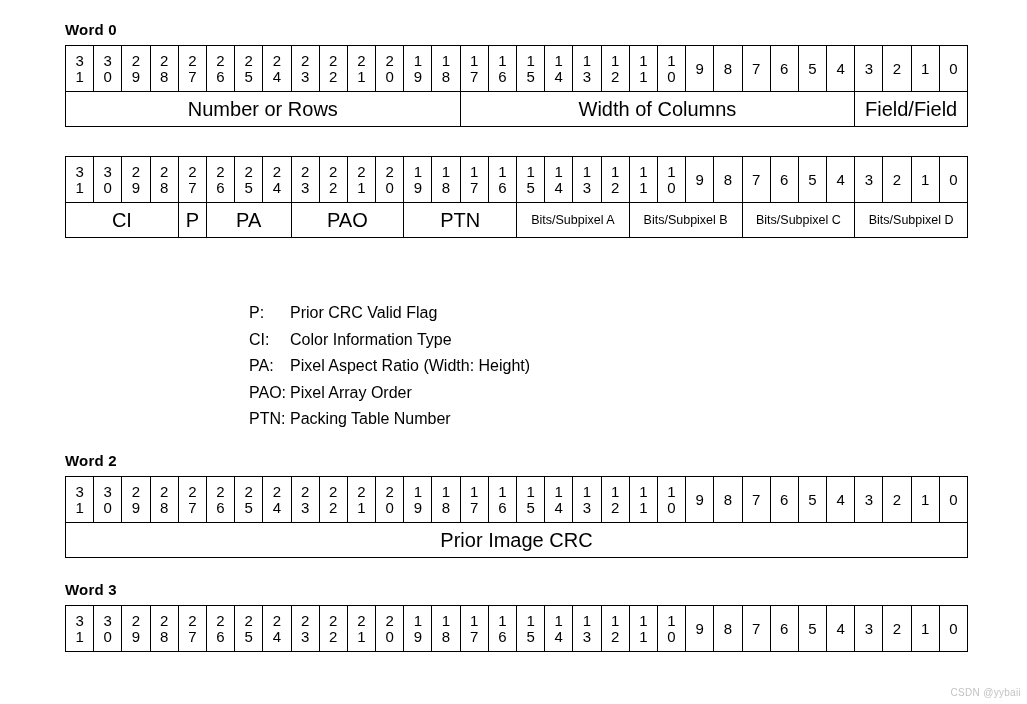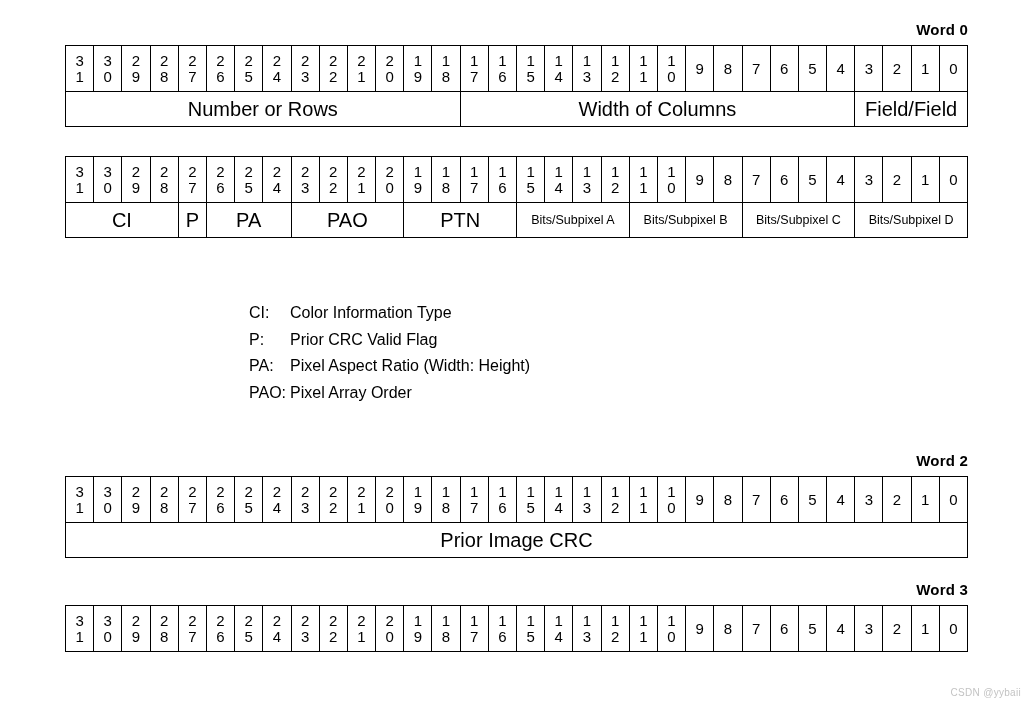--- a/index.html
+++ b/index.html
@@ -27,21 +27,21 @@
   
   .word-block {
     position: absolute;
     left: 65px;
     width: 903px;
   }
 
   .word-title {
     font-size: 15px;
     font-weight: bold;
-    text-align: right;
+    text-align: left;
     line-height: 20px;
     height: 20px;
     color: #000;
     letter-spacing: 0.2px;
   }
 
   .word-table {
     border-collapse: collapse;
     table-layout: fixed;
     width: 903px;
@@ -765,21 +765,22 @@
             </td>
             <td>
               <span class="d">0</span>
             </td>
           </tr>
         </tbody>
       </table>
     </div>
 
   <div class="legend" id="legend-block">
+      <div class="legend-row"><span class="legend-abbr">P:</span><span>Prior CRC Valid Flag</span></div>
       <div class="legend-row"><span class="legend-abbr">CI:</span><span>Color Information Type</span></div>
-      <div class="legend-row"><span class="legend-abbr">P:</span><span>Prior CRC Valid Flag</span></div>
       <div class="legend-row"><span class="legend-abbr">PA:</span><span>Pixel Aspect Ratio (Width: Height)</span></div>
       <div class="legend-row"><span class="legend-abbr">PAO:</span><span>Pixel Array Order</span></div>
+      <div class="legend-row"><span class="legend-abbr">PTN:</span><span>Packing Table Number</span></div>
     </div>
 
   <div class="watermark">CSDN @yybaii</div>
 
 </div>
 
 </body></html>

